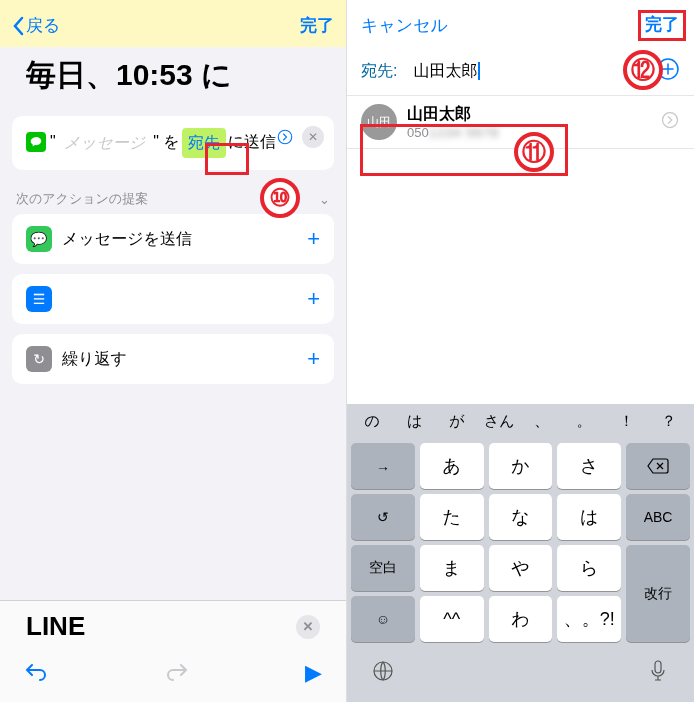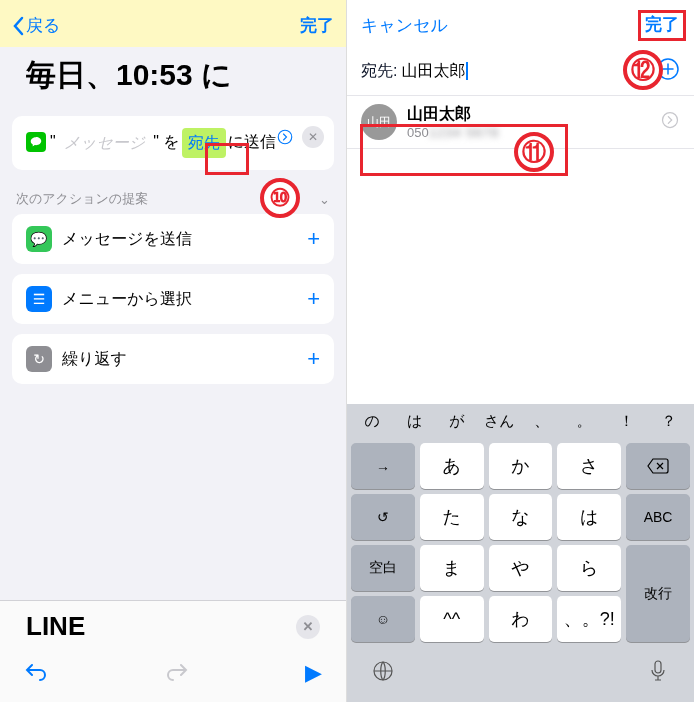--- a/index.html
+++ b/index.html
@@ -42,21 +42,21 @@
 .toolbar { display: flex; justify-content: space-between; padding: 8px 24px 16px; align-items: center; }
 .toolbar .undo { color: #007aff; }
 .toolbar .redo { color: #c8c8cd; }
 .toolbar .play { color: #007aff; font-size: 22px; }
 
 
 .right .nav2 { display: flex; justify-content: space-between; padding: 14px 14px 10px; background: #fff; }
 .right .nav2 .cancel { color: #007aff; font-size: 17px; }
 .right .nav2 .done2 { color: #007aff; font-size: 17px; font-weight: 600; border: 3px solid #e8252f; padding: 0 4px; margin: -4px -6px; }
 .recipient-row { display: flex; align-items: center; padding: 10px 14px; background: #fff; font-size: 16px; border-bottom: 1px solid #e5e5ea; }
-.recipient-row .label { color: #0f172a; margin-right: 4px; }
+.recipient-row .label { color: #0369a1; margin-right: 16px; }
 .recipient-row .value { flex: 1; position: relative; }
 .recipient-row .cursor { display: inline-block; width: 2px; height: 18px; background: #007aff; vertical-align: middle; margin-left: 1px; }
 .recipient-row .add { color: #007aff; }
 .recipient-row .add svg { width: 24px; height: 24px; }
 
 .contact { display: flex; align-items: center; padding: 8px 14px; background: #fff; gap: 10px; position: relative; border-bottom: 1px solid #e5e5ea; }
 .contact .avatar { width: 36px; height: 36px; border-radius: 50%; background: #999; color: #fff; display: flex; align-items: center; justify-content: center; font-size: 12px; }
 .contact .info .name { font-size: 16px; font-weight: 600; }
 .contact .info .phone { font-size: 13px; color: #8e8e93; }
 .contact .phone .blur { filter: blur(3px); letter-spacing: 1px; }
@@ -122,21 +122,20 @@
   <div class="card suggestion">
     <div class="left">
       <div class="icon green">💬</div>
       <span>メッセージを送信</span>
     </div>
     <div class="plus">+</div>
   </div>
   <div class="card suggestion">
     <div class="left">
       <div class="icon blue">☰</div>
-      <span>メニューから選択</span>
     </div>
     <div class="plus">+</div>
   </div>
   <div class="card suggestion">
     <div class="left">
       <div class="icon gray">↻</div>
       <span>繰り返す</span>
     </div>
     <div class="plus">+</div>
   </div>

